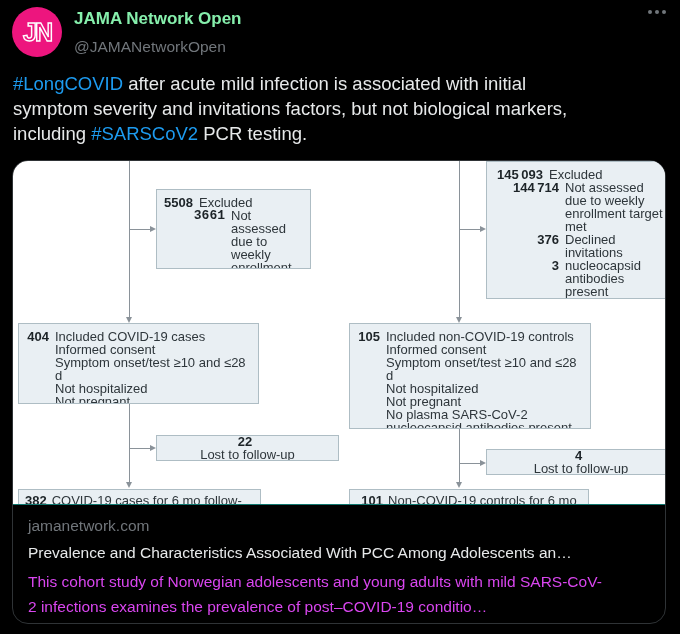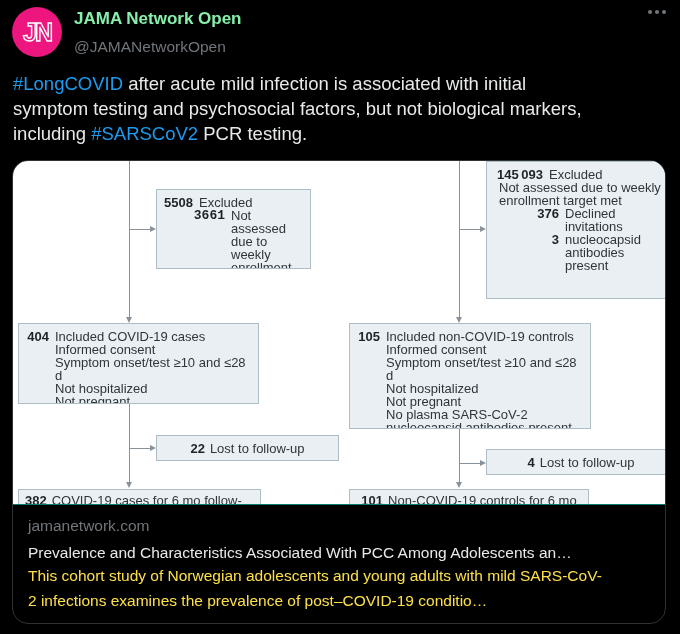--- a/index.html
+++ b/index.html
@@ -27,35 +27,35 @@
   
   .card { position:absolute; left:12px; top:160px; width:654px; height:464px;
           border:1px solid #2f3336; border-radius:16px; overflow:hidden;
           background:#000; cursor:pointer; }
   .card-img { position:relative; width:100%; height:343px; background:#ffffff;
               overflow:hidden; }
   .card-footer { padding:11px 15px 0 15px; border-top:1px solid #0f766e; }
   .card-domain { font-size:15.5px; color:#71767b; line-height:20px; }
   .card-title  { font-size:15.5px; color:#e7e9ea; line-height:20px; margin-top:7px;
                  white-space:nowrap; overflow:hidden; }
-  .card-desc   { font-size:15.5px; color:#fde047; line-height:25px; 
+  .card-desc   { font-size:15.5px; color:#d946ef; line-height:25px; margin-top:6px;
                  max-width:578px; }
 
   
   .fc-box { position:absolute; background:#e9eff3; border:1px solid #aebdc4;
             color:#2e363b; font-size:13px; line-height:13px;
             padding:6px 6px; overflow:hidden; }
   .fc-row { display:flex; }
   .fc-num { font-weight:700; text-align:right; flex:none; color:#1d2428; }
   .fc-txt { margin-left:6px; }
   .num-a { width:30px; } .num-b { width:62px;font-family:Liberation Mono, monospace; }
   .num-c { width:50px; } .num-d { width:66px; }
   .num-e { width:24px; }
   .crit  { padding-left:30px; }
-  .fc-center { display:flex; justify-content:center; align-items:center; }
+  .fc-center { display:flex; justify-content:center; align-items:center;flex-direction:column; }
   .fc-topline { display:flex; justify-content:center; align-items:flex-start;
                 padding-top:4px; }
   .fc-center .fc-num, .fc-topline .fc-num { margin-right:5px; text-align:left; }
 
   .vl { position:absolute; width:1px; background:#8a9299; }
   .hl { position:absolute; height:1px; background:#8a9299; }
   .ad { position:absolute; width:0; height:0; border-left:3.5px solid transparent;
         border-right:3.5px solid transparent; border-top:6px solid #8a9299; }
   .ar { position:absolute; width:0; height:0; border-top:3.5px solid transparent;
         border-bottom:3.5px solid transparent; border-left:6px solid #8a9299; }
@@ -100,21 +100,21 @@
   <div class="disp-name">JAMA Network Open</div>
   <div class="handle">@JAMANetworkOpen</div>
   <div class="more">
       <i></i>
       <i></i>
       <i></i>
     </div>
 
   <div class="tweet">
     <div><span class="hashtag">#LongCOVID</span><span> after acute mild infection is associated with initial</span></div>
-    <div>symptom testing and psychosocial factors, but not biological markers,</div>
+    <div>symptom severity and invitations factors, but not biological markers,</div>
     <div><span>including </span><span class="hashtag">#SARSCoV2</span><span> PCR testing.</span></div>
   </div>
 
   <div class="card">
     <div class="card-img">
 
       <div class="vl" id="vl-cases-top"></div>
       <div class="ad" id="ad-cases-top"></div>
       <div class="hl" id="hl-excl-cases"></div>
       <div class="ar" id="ar-excl-cases"></div>
@@ -138,20 +138,21 @@
             <span class="fc-txt">Declined invitations</span>
           </div>
       </div>
 
       <div class="fc-box" id="box-excl-controls">
         <div class="fc-row">
             <span class="fc-num num-c">145 093</span>
             <span class="fc-txt">Excluded</span>
           </div>
         <div class="fc-row">
+            <span class="fc-num num-d">144 714</span>
             <span class="fc-txt">Not assessed due to weekly enrollment target met</span>
           </div>
         <div class="fc-row">
             <span class="fc-num num-d">376</span>
             <span class="fc-txt">Declined invitations</span>
           </div>
         <div class="fc-row">
             <span class="fc-num num-d">3</span>
             <span class="fc-txt">nucleocapsid antibodies present</span>
           </div>

